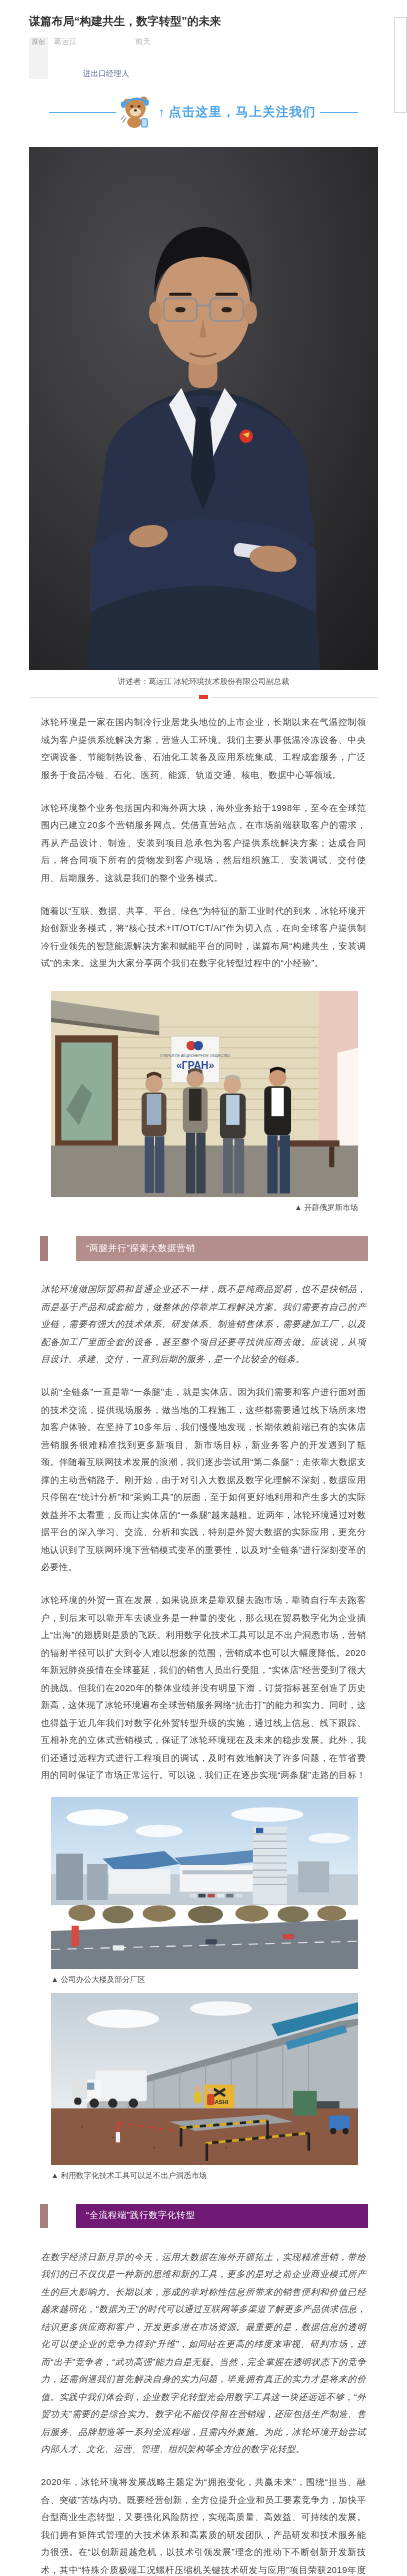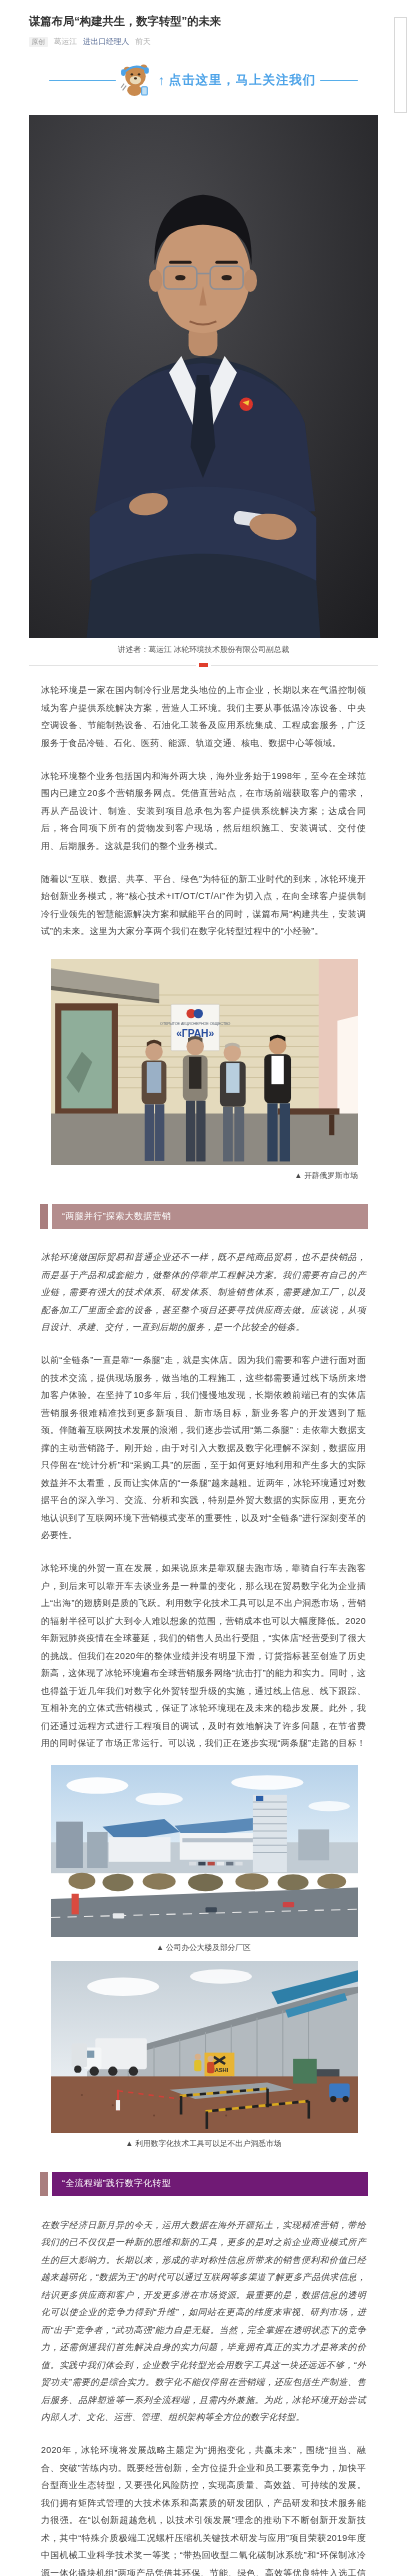--- a/index.html
+++ b/index.html
@@ -1,43 +1,43 @@
 <!DOCTYPE html>
 <html style="font-size:8.2px"><head>
 <meta charset="utf-8">
 <style>
   html,body{margin:0;padding:0;background:#fff;}
   .page{position:relative;width:407px;height:2821px;overflow:hidden;background:#fff;
         font-family:"Liberation Sans","DejaVu Sans",sans-serif;}
   .title{margin:14.4px 29px 0;font-size:11.3px;line-height:15.5px;font-weight:bold;color:#333;}
   .meta{margin:7.2px 29px 0;font-size:7.7px;color:#b2b2b2;display:flex;gap:6.2px;}
   .badge{background:#f2f2f2;color:#9a9a9a;font-size:6.7px;padding:0.5px 2.6px;border-radius:1px;}
-  .account-link{color:#576b95;}
+  .account-link{color:#576b95;margin-top:32px;}
   .banner{margin-top:10.3px;height:46px;display:flex;align-items:center;justify-content:center;gap:4.1px;cursor:pointer;}
   .banner-line{height:1.5px;background:#57aeea;border-radius:1px;}
   .banner-line.l{width:67px;}.banner-line.r{width:38px;}
   .banner-text{color:#4da3e8;font-size:12.4px;font-weight:bold;letter-spacing:1px;}
   .banner-arrow{color:#4da3e8;font-size:13.4px;font-weight:bold;}
   figure{margin:0;padding:0;}
   .portrait-figure{margin:11.3px 0 0 29px;width:349px;height:523px;}
   .portrait-figure svg{display:block;width:349px;height:523px;}
   .portrait-caption{margin:7.7px 29px 0;text-align:center;font-size:7.7px;color:#565656;}
   .divider{margin:7.7px 29px 0;display:flex;align-items:center;}
   .divider .line{flex:1;height:0.5px;background:#e3e3e3;}
   .divider .red-block{width:9.3px;height:3.6px;margin:0 2.6px;}
   .body-p{margin:15.5px 41px 0;font-size:8.8px;line-height:17.5px;color:#3e3e3e;
           text-align:justify;letter-spacing:0.3px;}
   .body-p.after-header{margin-top:20.6px;font-style:italic;}
   .photo-figure{margin:18.5px 0 0 51px;width:256px;}
   .photo-figure svg{display:block;width:307px;}
   .photo-figure.tight{margin-top:7.2px;}
   .photo-figure.mid{margin-top:12.4px;}
-  .photo-caption{margin:6.2px 51px 0;font-size:7.7px;color:#4a4a4a;text-align:center;}
+  .photo-caption{margin:6.2px 51px 0;font-size:7.7px;color:#4a4a4a;}
   .photo-caption.right{text-align:right;margin-right:49px;}
-  .section-header{margin:23px 39px 0 40px;display:flex;align-items:stretch;}
+  .section-header{margin:23px 39px 0 40px;display:flex;align-items:stretch;gap:24px;}
   .header-bar{width:7.7px;margin-right:4.1px;}
   .header-box{flex:1;color:#fff;font-size:8.8px;padding:6.2px 0 6.2px 10.3px;letter-spacing:0.5px;}
   .scrollbar-thumb{position:absolute;top:16.5px;right:0.5px;width:10.8px;height:94px;
                    background:#fff;border:0.5px solid #d8d8d8;}
 </style>
 </head>
 <body>
 
 <div class="page">
 

